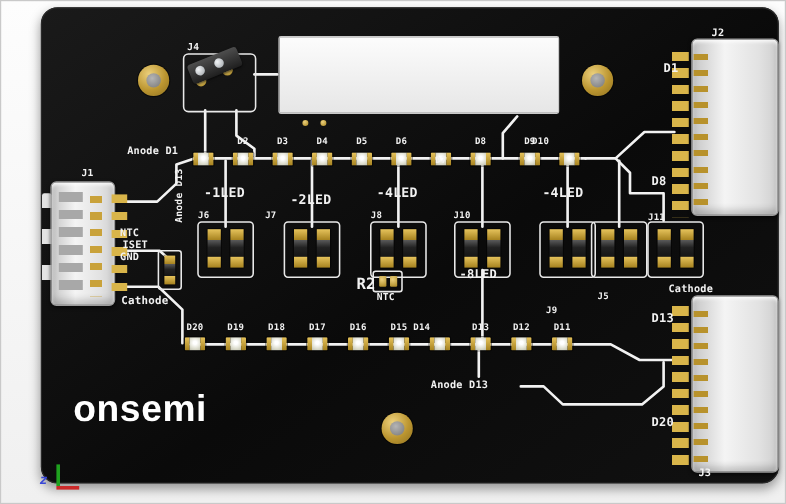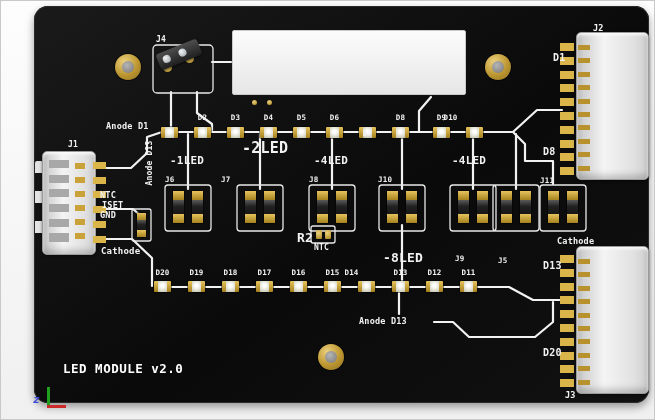--- a/index.html
+++ b/index.html
@@ -304,21 +304,21 @@
 
   <div class="lbl" style="left:105px;top:121px;font-size:8.5px">Anode D1</div>
   <div class="lbl ctr" style="left:116px;top:158px;width:66px;font-size:8px;transform:rotate(-90deg)">Anode D13</div>
   <div class="lbl" style="left:99px;top:190px;font-size:8.5px">NTC</div>
   <div class="lbl" style="left:101px;top:200px;font-size:8.5px">ISET</div>
   <div class="lbl" style="left:99px;top:210px;font-size:8.5px">GND</div>
   <div class="lbl" style="left:100px;top:246px;font-size:9px">Cathode</div>
   <div class="lbl" style="left:67px;top:140px;font-size:8px">J1</div>
   <div class="lbl" style="left:155px;top:35px;font-size:8px">J4</div>
   <div class="lbl" style="left:592px;top:23px;font-size:8.5px">J2</div>
-  <div class="lbl" style="left:564px;top:390px;font-size:8.5px">J3</div>
+  <div class="lbl" style="left:581px;top:390px;font-size:8.5px">J3</div>
   <div class="lbl" style="left:552px;top:52px;font-size:10px">D1</div>
   <div class="lbl" style="left:542px;top:146px;font-size:10px">D8</div>
   <div class="lbl" style="left:542px;top:260px;font-size:10px">D13</div>
   <div class="lbl" style="left:542px;top:347px;font-size:10px">D20</div>
   <div class="lbl" style="left:556px;top:236px;font-size:8.5px">Cathode</div>
   <div class="lbl" style="left:358px;top:316px;font-size:8.5px">Anode D13</div>
   <div class="lbl" style="left:313px;top:243px;font-size:8px">NTC</div>
   <div class="lbl" style="left:296px;top:230px;font-size:13px">R2</div>
 
   <div class="lbl ctr" style="left:193px;top:113px;width:17px;font-size:7.5px">D2</div>
@@ -336,31 +336,31 @@
   <div class="lbl ctr" style="left:221px;top:268px;width:17px;font-size:7.5px">D18</div>
   <div class="lbl ctr" style="left:255px;top:268px;width:17px;font-size:7.5px">D17</div>
   <div class="lbl ctr" style="left:289px;top:268px;width:17px;font-size:7.5px">D16</div>
   <div class="lbl ctr" style="left:323px;top:268px;width:17px;font-size:7.5px">D15</div>
   <div class="lbl ctr" style="left:342px;top:268px;width:17px;font-size:7.5px">D14</div>
   <div class="lbl ctr" style="left:391px;top:268px;width:17px;font-size:7.5px">D13</div>
   <div class="lbl ctr" style="left:425px;top:268px;width:17px;font-size:7.5px">D12</div>
   <div class="lbl ctr" style="left:459px;top:268px;width:17px;font-size:7.5px">D11</div>
 
   <div class="lbl" style="left:169px;top:154px;font-size:11px">-1LED</div>
-  <div class="lbl" style="left:241px;top:140px;font-size:15px">-2LED</div>
+  <div class="lbl" style="left:241px;top:160px;font-size:11px">-2LED</div>
   <div class="lbl" style="left:313px;top:154px;font-size:11px">-4LED</div>
   <div class="lbl" style="left:451px;top:154px;font-size:11px">-4LED</div>
-  <div class="lbl" style="left:382px;top:250px;font-size:13px">-8LED</div>
+  <div class="lbl" style="left:382px;top:224px;font-size:10px">-8LED</div>
   <div class="lbl" style="left:164px;top:175px;font-size:7.5px">J6</div>
   <div class="lbl" style="left:220px;top:175px;font-size:7.5px">J7</div>
   <div class="lbl" style="left:308px;top:175px;font-size:7.5px">J8</div>
   <div class="lbl" style="left:377px;top:175px;font-size:7.5px">J10</div>
   <div class="lbl" style="left:454px;top:254px;font-size:7.5px">J9</div>
-  <div class="lbl" style="left:497px;top:256px;font-size:7.5px">J5</div>
+  <div class="lbl" style="left:497px;top:242px;font-size:7.5px">J5</div>
   <div class="lbl" style="left:539px;top:176px;font-size:7.5px">J11</div>
 
-  <div class="subtitle">LED MODULE v2.0</div>
+  <div class="logo">onsemi</div>
 
   <div class="axis-g"></div>
   <div class="axis-r"></div>
   <div class="axis-z">z</div>
 
 </div>
 
 </body></html>

